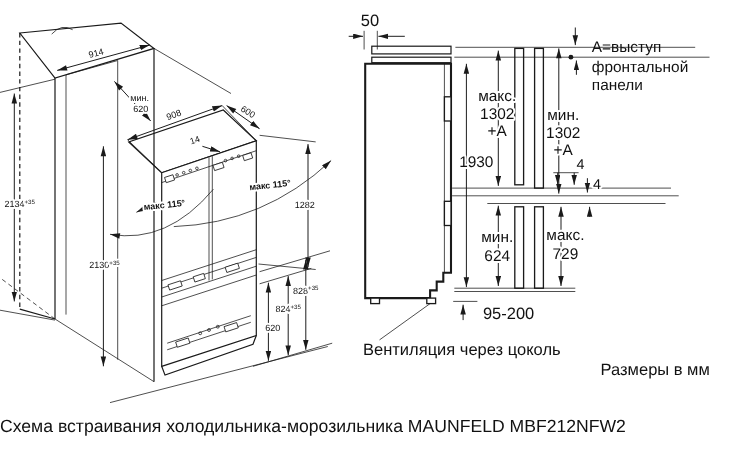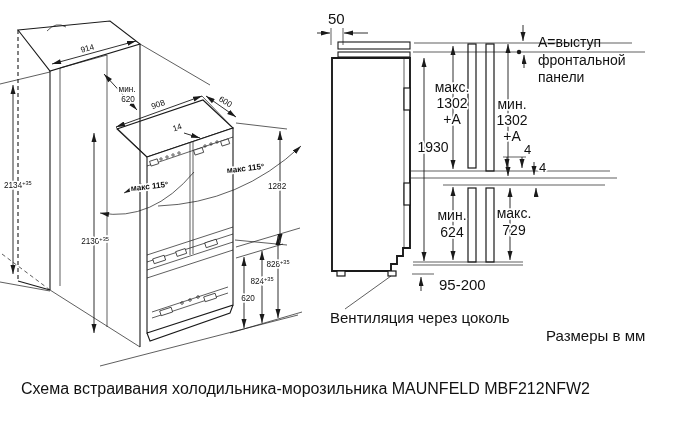--- a/index.html
+++ b/index.html
@@ -13,21 +13,21 @@
   .thick{stroke:#1a1a1a;stroke-width:1.9;fill:none;}
   .panel{stroke:#1a1a1a;stroke-width:1.2;fill:#fff;}
   .dim{stroke:#1a1a1a;stroke-width:0.9;fill:none;}
   .dash{stroke-dasharray:4 3;}
   .wfill{fill:#fff;stroke:#1a1a1a;stroke-width:1.1;}
   .s8{font-size:8.2px;}
   .s8b{font-size:8.2px;font-weight:bold;}
   .s13{font-size:13px;}
   .s14{font-size:14px;}
   .s15{font-size:15px;}
-  .cap{position:absolute;left:0;top:380px;width:590px;text-align:right;
+  .cap{position:absolute;left:0;top:380px;width:590px;text-align:left;
        font-size:16px;color:#111;}
 </style>
 </head>
 <body>
 
 <div id="stage">
 <svg width="686" height="378" viewBox="0 0 686 378">
   <defs>
     <marker id="ae" markerWidth="10" markerHeight="6" refX="9" refY="2.5" orient="auto" markerUnits="userSpaceOnUse">
       <path d="M0,0 L9,2.5 L0,5 Z" fill="#1a1a1a"></path>

